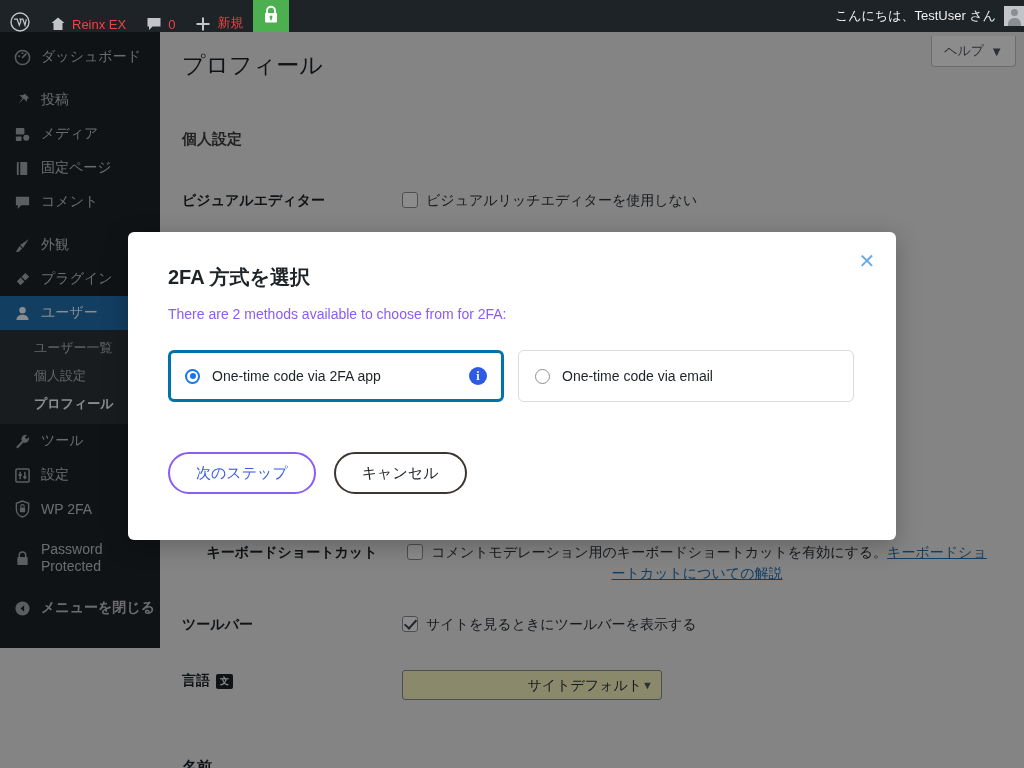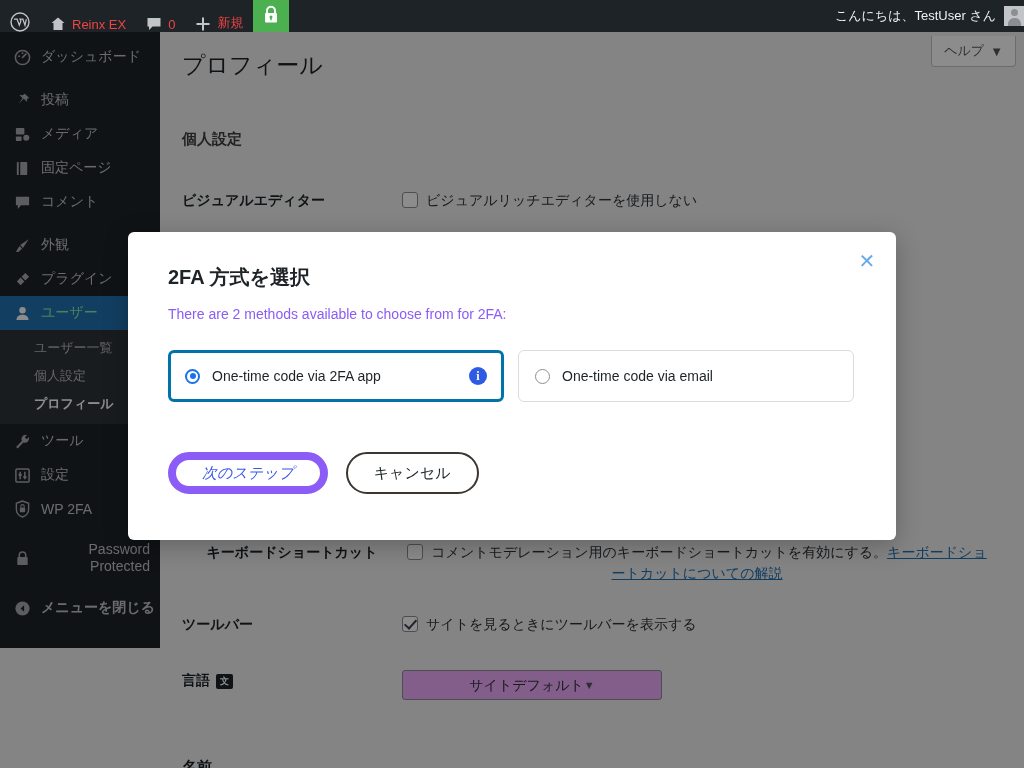--- a/index.html
+++ b/index.html
@@ -37,23 +37,23 @@
   
   #sidebar {
     position:absolute; top:32px; left:0; width:160px; height:616px;
     background:#1d2327; z-index:20; padding-top:8px;
     font-size:14px;
   }
   .menu-item {
     display:flex; align-items:center; gap:9px;
     height:34px; padding:0 10px 0 12px; color:#c3c4c7; white-space:nowrap;
   }
-  .menu-item.current { background:#2271b1; color:#86efac; }
+  .menu-item.current { background:#2271b1; color:#ffffff; }
   .menu-item .mi-icon { width:20px; display:flex; align-items:center; justify-content:center; flex:0 0 20px; }
-  .menu-item.twoline { height:46px; align-items:center;text-align:right; }
+  .menu-item.twoline { height:46px; align-items:center; }
   .menu-item.twoline .mi-label { line-height:1.2; white-space:normal; }
   .sep { height:9px; }
   .submenu { background:#2c3338; padding:4px 0 6px 0; }
   .sub-item { display:block; padding:5px 12px 5px 34px; color:#b9babd; font-size:13px; white-space:nowrap;}
   .sub-item.current { color:#fff; font-weight:700; }
   #collapse { margin-top:10px;font-weight:bold; }
 
   
   #content {
     position:absolute; top:32px; left:160px; width:864px; height:736px;
@@ -74,22 +74,22 @@
   .cb {
     display:inline-block; width:16px; height:16px; border:1px solid #8c8f94;
     background:#fff; border-radius:3px; vertical-align:-3px; margin-right:8px; position:relative;
   }
   .cb.checked::after {
     content:""; position:absolute; left:4px; top:0px; width:5px; height:10px;
     border:solid #3c434a; border-width:0 2px 2px 0; transform:rotate(42deg);
   }
   .lnk { color:#2271b1; text-decoration:underline; }
   .sel {
-    width:260px; height:30px; border:1px solid #8c8f94; border-radius:3px; background:#f0abfc;
-    display:flex; align-items:center; padding:0 8px; font-size:14px; color:#2c3338; justify-content:center;
+    width:260px; height:30px; border:1px solid #8c8f94; border-radius:3px; background:#fef9c3;
+    display:flex; align-items:center; padding:0 8px; font-size:14px; color:#2c3338; justify-content:flex-end;
   }
   .lang-badge{display:inline-block;width:17px;height:15px;background:#1d2327;color:#fff;font-size:9px;line-height:15px;text-align:center;border-radius:2px;margin-left:6px;vertical-align:1px;font-weight:700;}
   #section-name { position:absolute; left:22px; top:726px; font-size:15px; font-weight:700; color:#1d2327; }
 
   
   .scheme-label { font-size:13px; color:#2c3338; margin-bottom:6px; }
   .swatches { display:flex; width:180px; height:22px; }
   .swatches i { flex:1; display:block; }
 
   
@@ -134,21 +134,21 @@
     width:18px; height:18px; border-radius:50%; background:#2d5be3; color:#fff;
     font-size:12px; font-weight:700; display:flex; align-items:center; justify-content:center;
     font-family:"Liberation Serif", serif; flex:0 0 18px;
   }
   #modal-actions { position:absolute; left:168px; top:452px; display:flex; gap:18px; z-index:55;}
   .btn {
     height:42px; border-radius:21px; background:#fff;
     display:flex; align-items:center; justify-content:center;
     font-size:15px; padding:0 26px; white-space:nowrap;
   }
-  .btn-primary { border:8px solid #8b5cf6; color:#3858e9;font-style:italic; }
+  .btn-primary { border:2px solid #8b5cf6; color:#3858e9; }
   .btn-secondary { border:2px solid #3c3632; color:#1d2327; }
 </style>
 </head>
 <body>
 
 <div id="screen">
 
   <div id="adminbar">
     <div class="ab-item">
       <span class="glyph">

